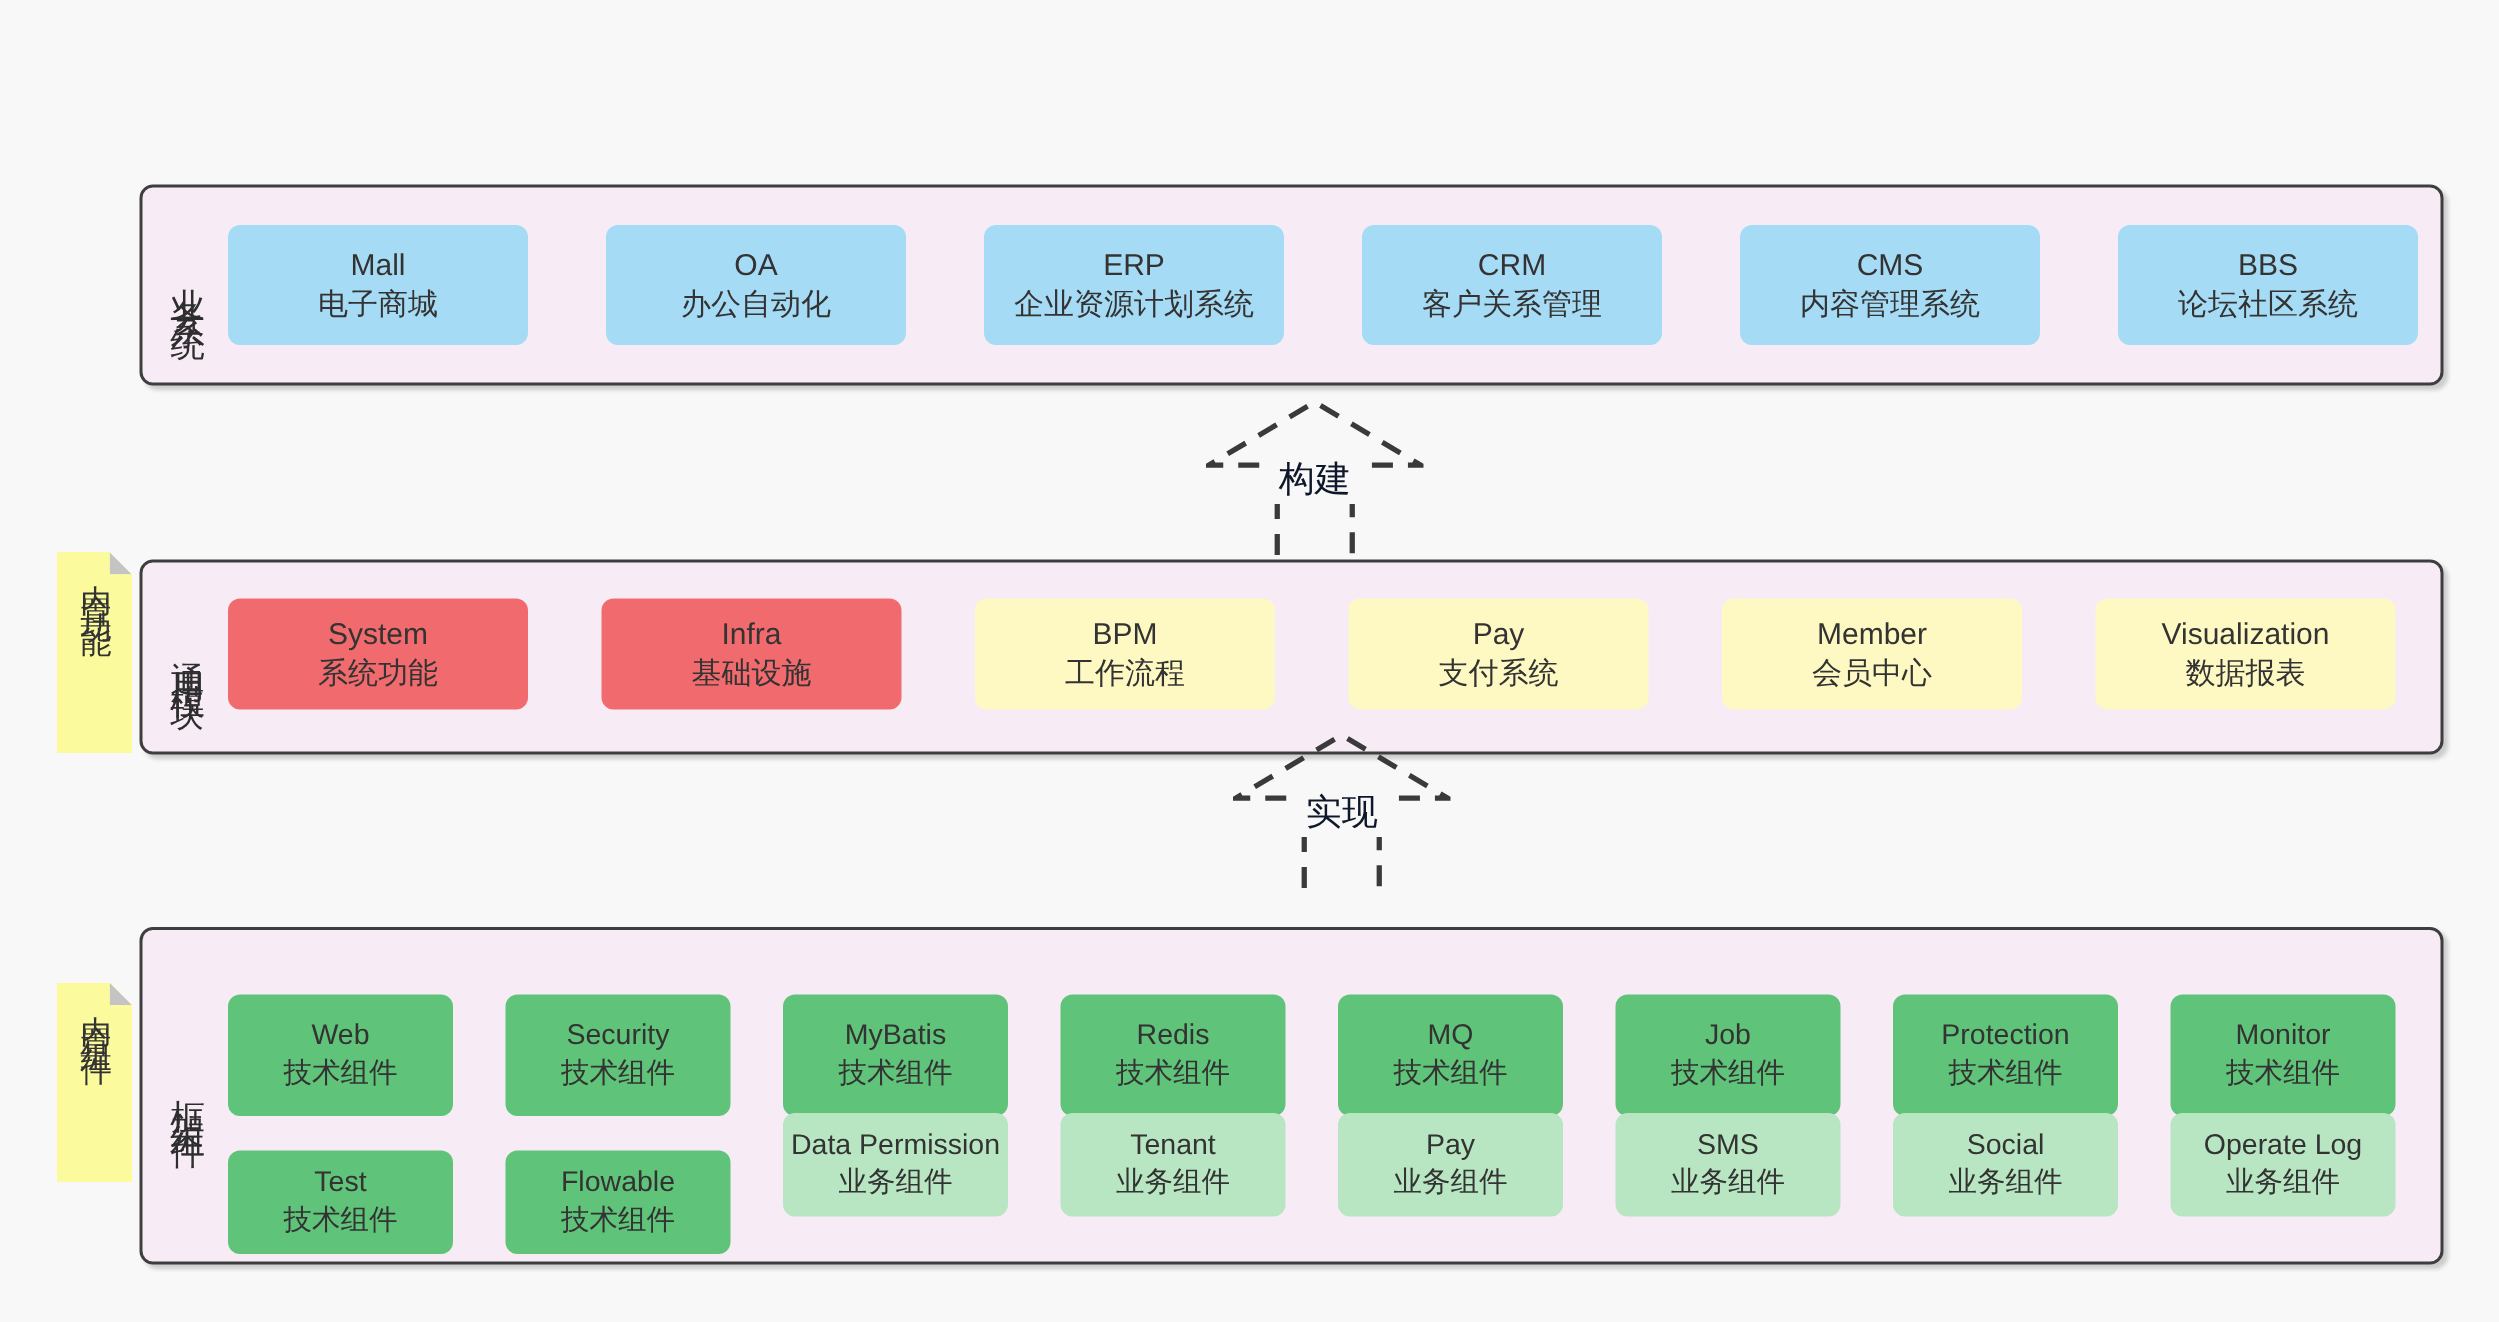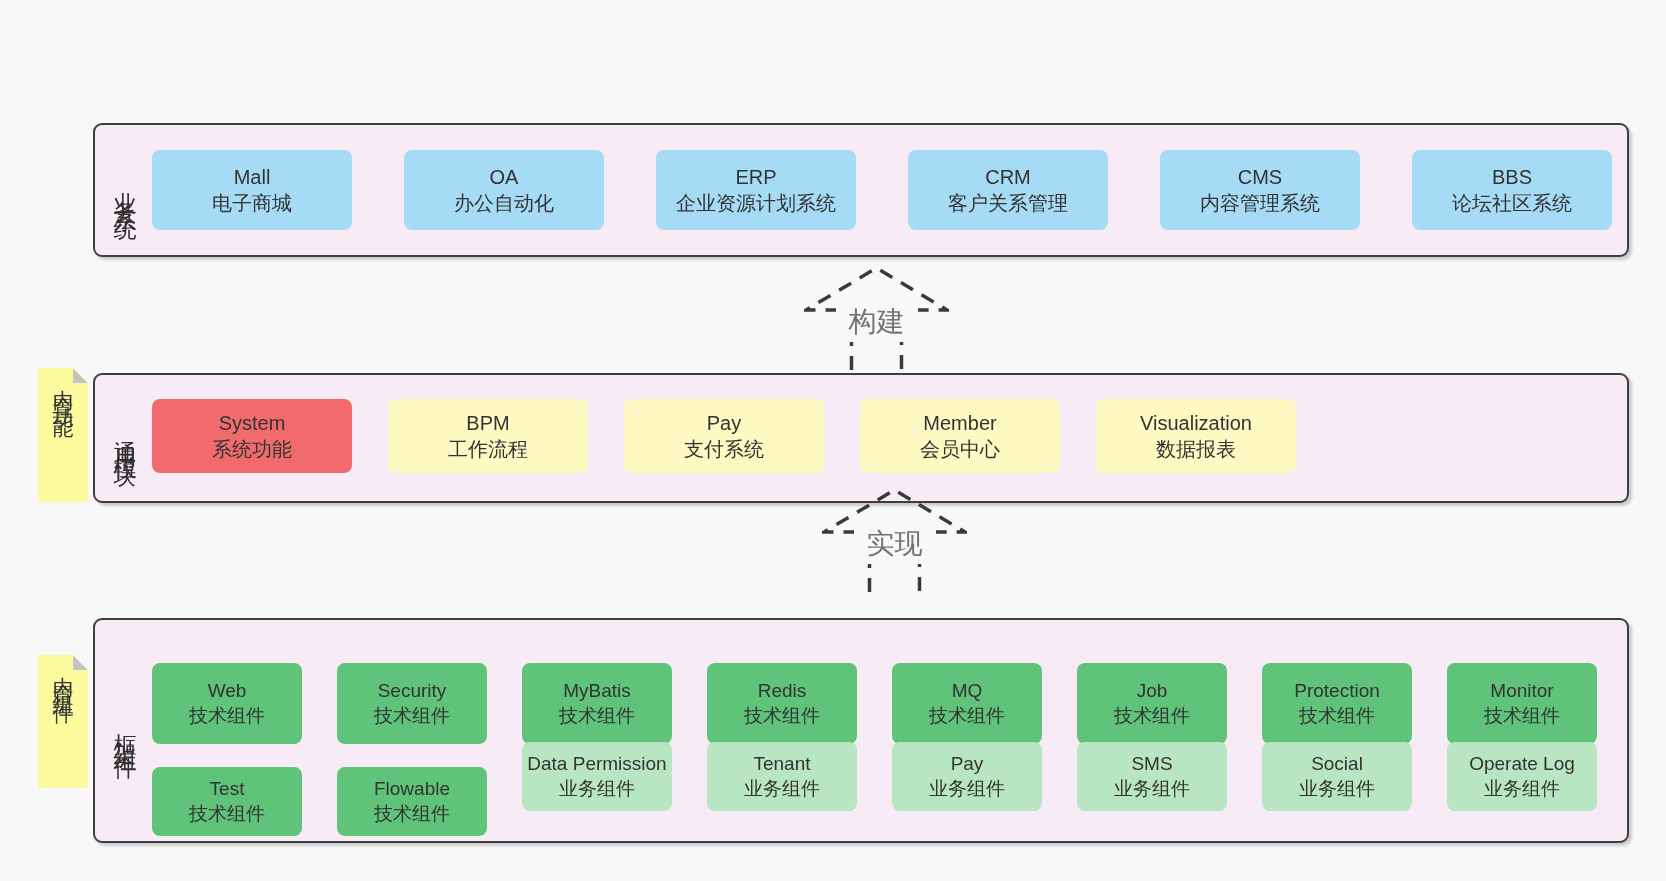--- a/index.html
+++ b/index.html
@@ -40,21 +40,21 @@
   }
   .sticky .stext{
     writing-mode:vertical-lr;text-orientation:upright;
     font-size:21px;letter-spacing:9px;color:#333;
     display:block;margin:5px auto 0 auto;
   }
 
   
   .row{position:absolute;display:flex;}
   .row-business{left:57px;top:25px;gap:52px;}
-  .row-modules{left:57px;top:24px;gap:36px;}
+  .row-modules{left:57px;top:24px;gap:49px;}
   .row-comp1{left:57px;top:18px;gap:35px;}
   .row-comp2{left:57px;top:122px;gap:35px;}
 
   .box{
     border-radius:8px;display:flex;flex-direction:column;
     align-items:center;justify-content:center;text-align:center;
     font-size:20px;line-height:1.32;color:#333;box-sizing:border-box;padding:20px 6px;
   }
   .box .title{white-space:normal;}
   .row-business .box{width:200px;height:80px;}
@@ -68,21 +68,21 @@
   .c-greend{background:#5fc379;margin-top:25px;}
   .c-greenl{background:#b8e6c2;}
 
   
   .arrow{position:absolute;width:145px;height:104px;}
   .arrow-build{left:804px;top:266px;}
   .arrow-implement{left:822px;top:488px;}
   .arrow svg{position:absolute;left:0;top:0;}
   .arrow .alabel{
     position:absolute;left:50%;top:36px;transform:translateX(-50%);
-    background:#f8f8f8;font-size:28px;color:#737373;padding:1px 13px;white-space:nowrap;
+    background:#f8f8f8;font-size:24px;color:#0f172a;padding:1px 13px;white-space:nowrap;
   }
 </style>
 </head>
 <body>
 
 <div class="canvas">
 
   <div class="sticky sticky-modules">
     <span class="fold"></span>
     <span class="stext">内置功能</span>
@@ -133,20 +133,24 @@
 
   <div class="panel panel-modules">
     <div class="side-label">
       <span>通用模块</span>
     </div>
     <div class="row row-modules">
       <div class="box c-red">
         <div class="title">System</div>
         <div class="sub">系统功能</div>
       </div>
+      <div class="box c-red">
+        <div class="title">Infra</div>
+        <div class="sub">基础设施</div>
+      </div>
       <div class="box c-pink">
         <div class="title">BPM</div>
         <div class="sub">工作流程</div>
       </div>
       <div class="box c-pink">
         <div class="title">Pay</div>
         <div class="sub">支付系统</div>
       </div>
       <div class="box c-pink">
         <div class="title">Member</div>

